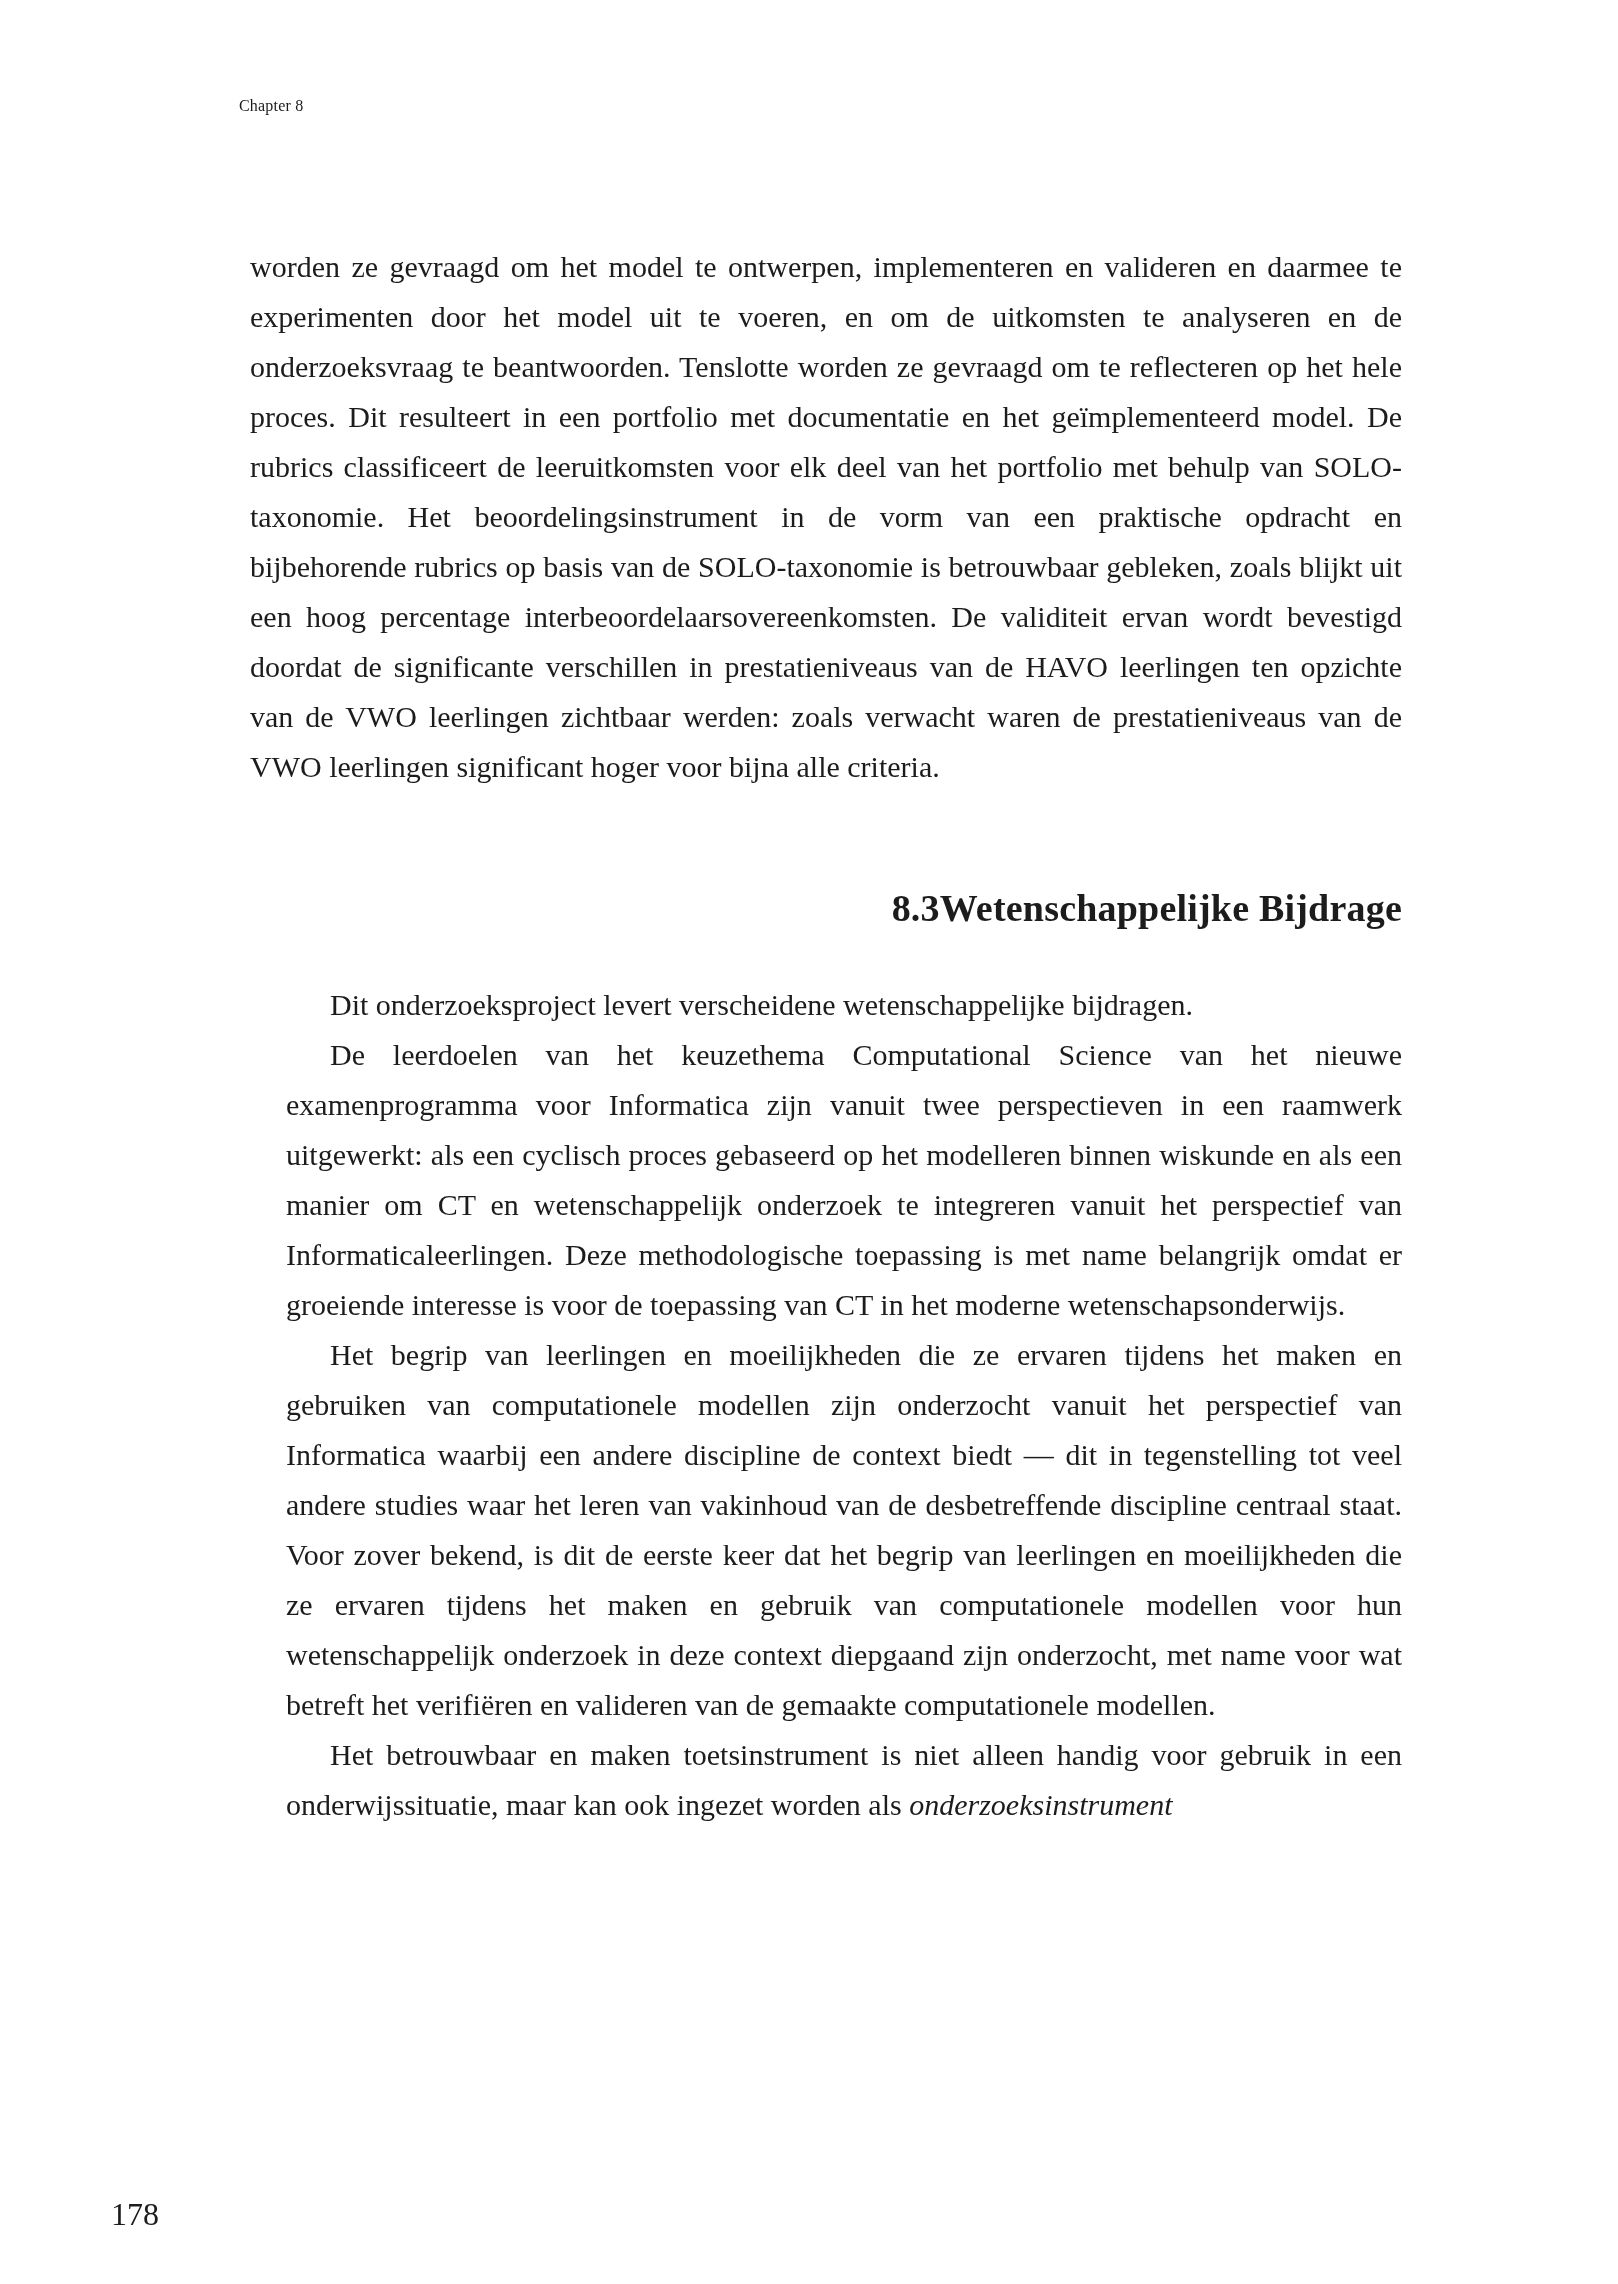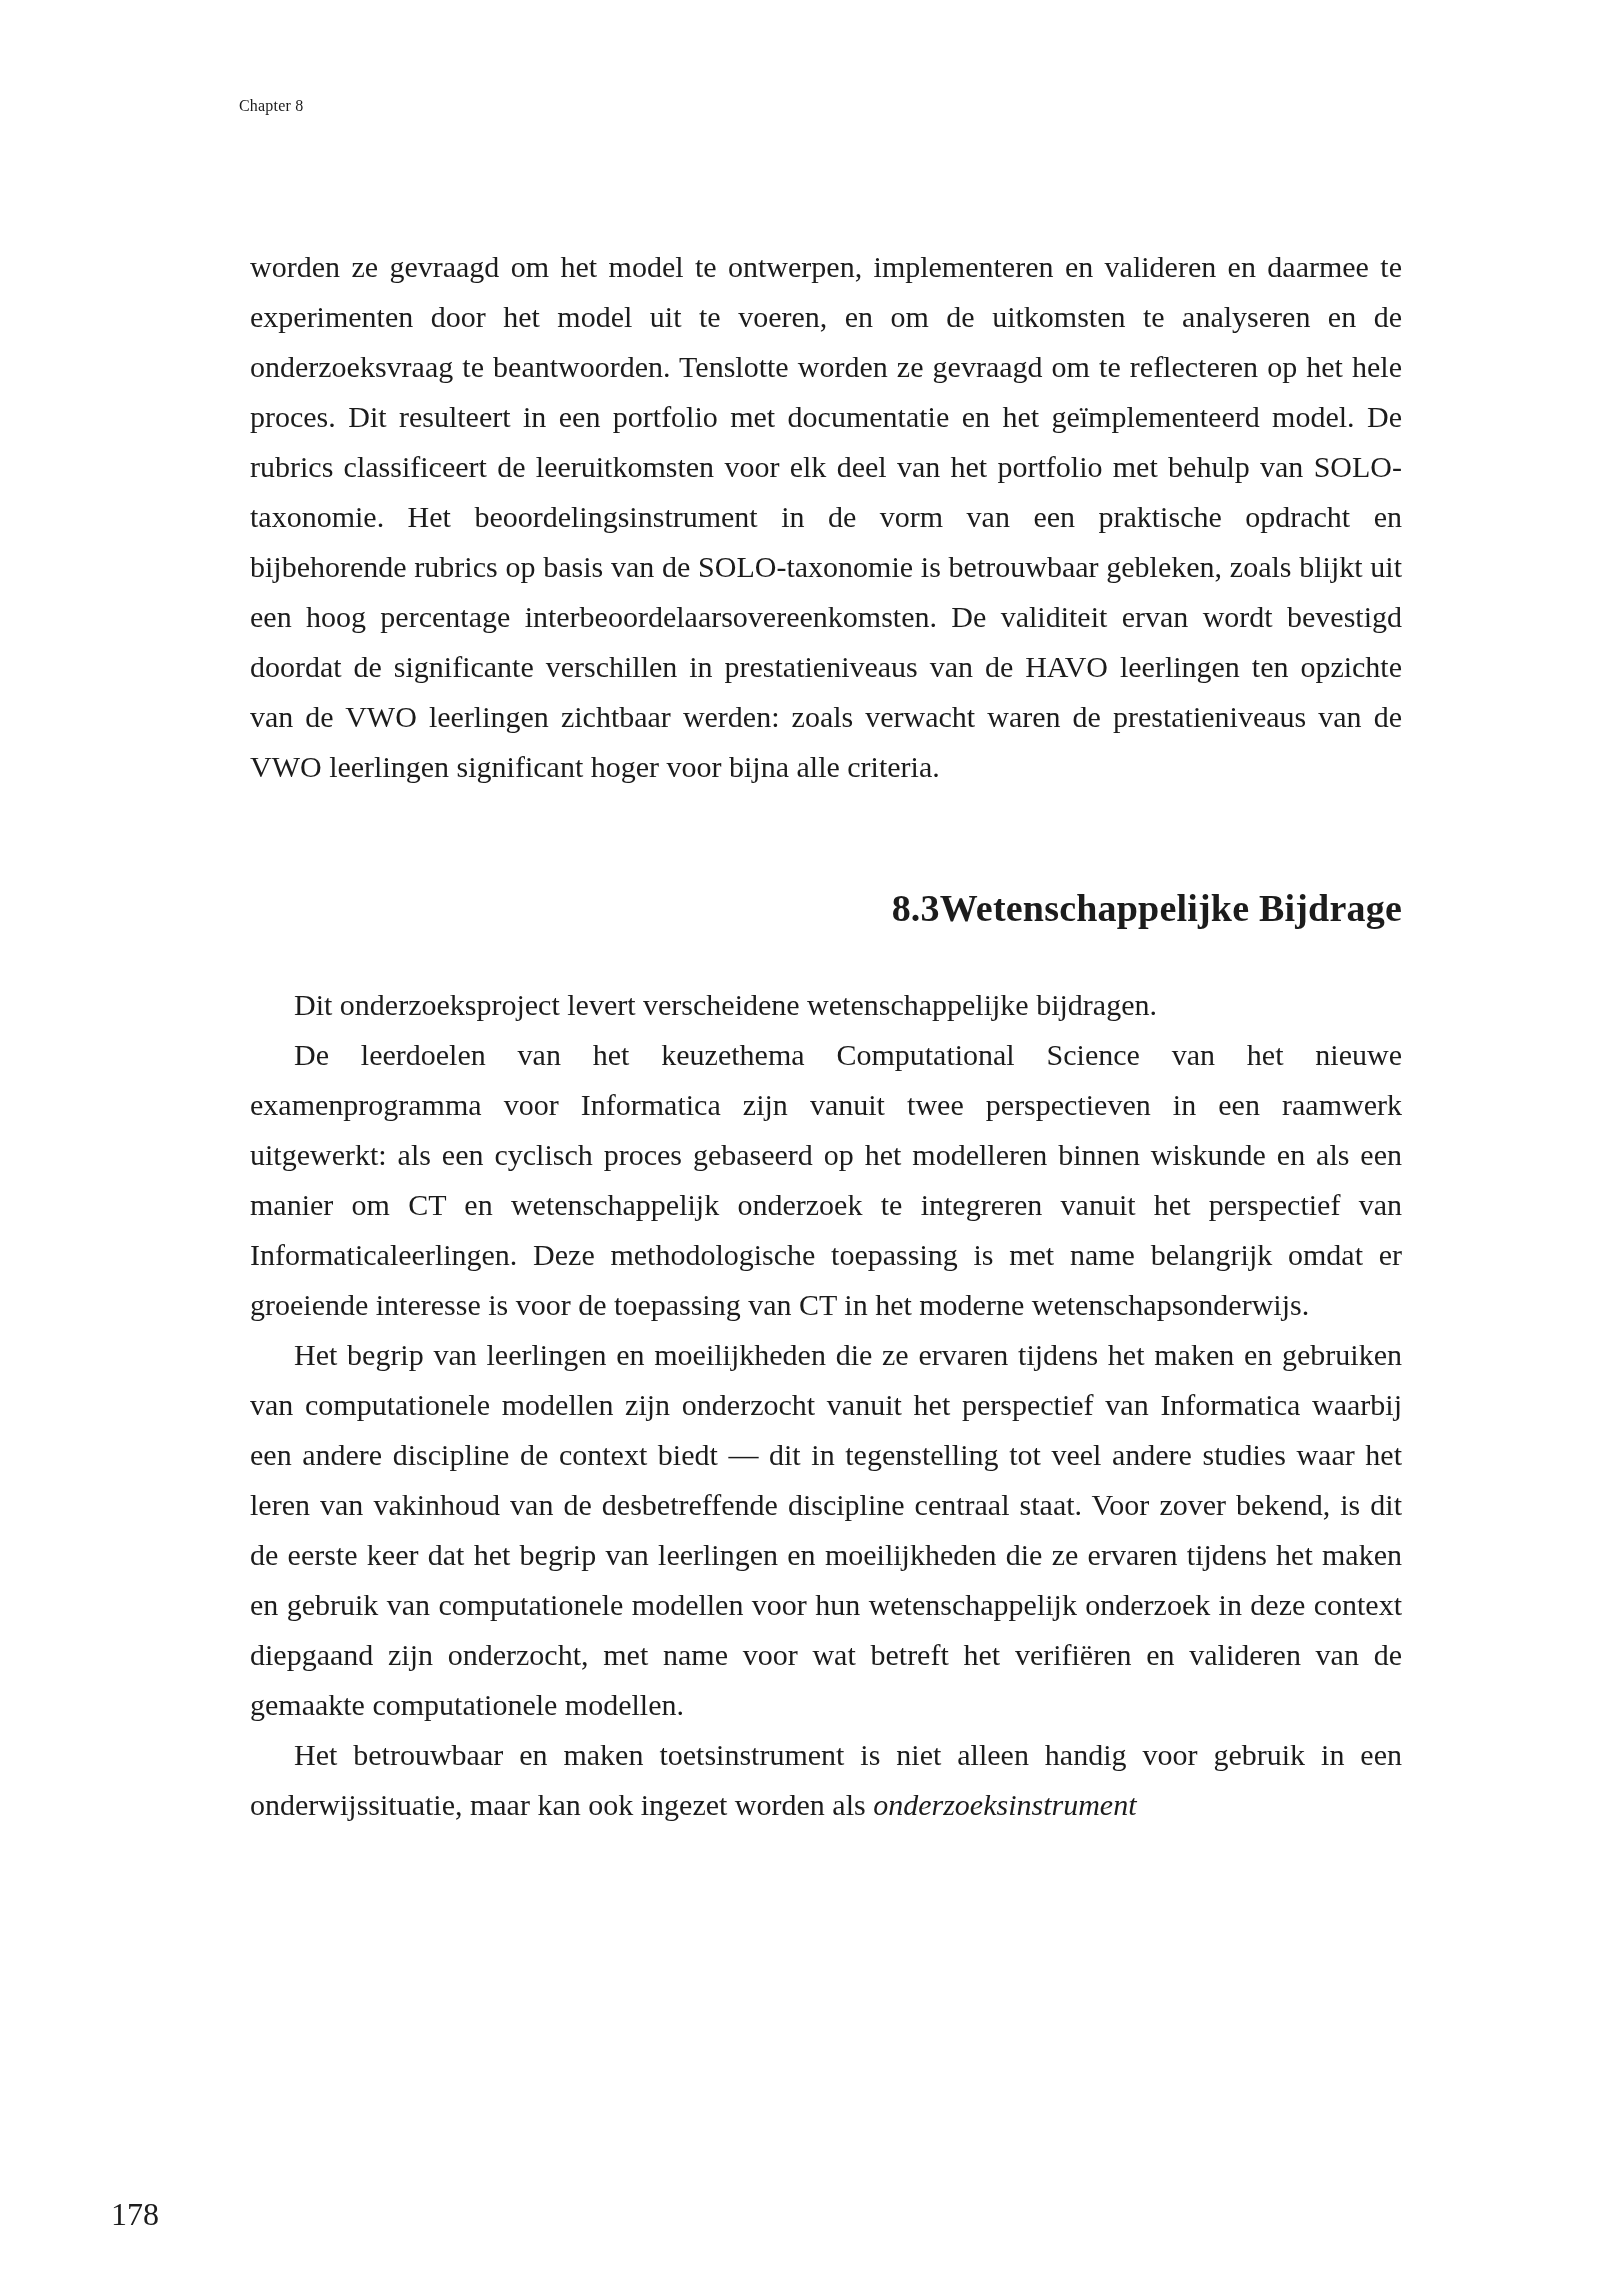--- a/index.html
+++ b/index.html
@@ -29,20 +29,21 @@
     width: 1152px;
     font-size: 30px;
     line-height: 50px;
     text-align: justify;
   }
   .para {
     margin: 0;
   }
   .para.indent {
     text-indent: 44px;
+    margin-left: 36px;
   }
   .section-heading {
     margin: 93px 0 49px 0;
     font-size: 38px;
     font-weight: 700;
     line-height: 46px;
     text-align: right;
     text-indent: 0;
     letter-spacing: 0.2px;
   }

